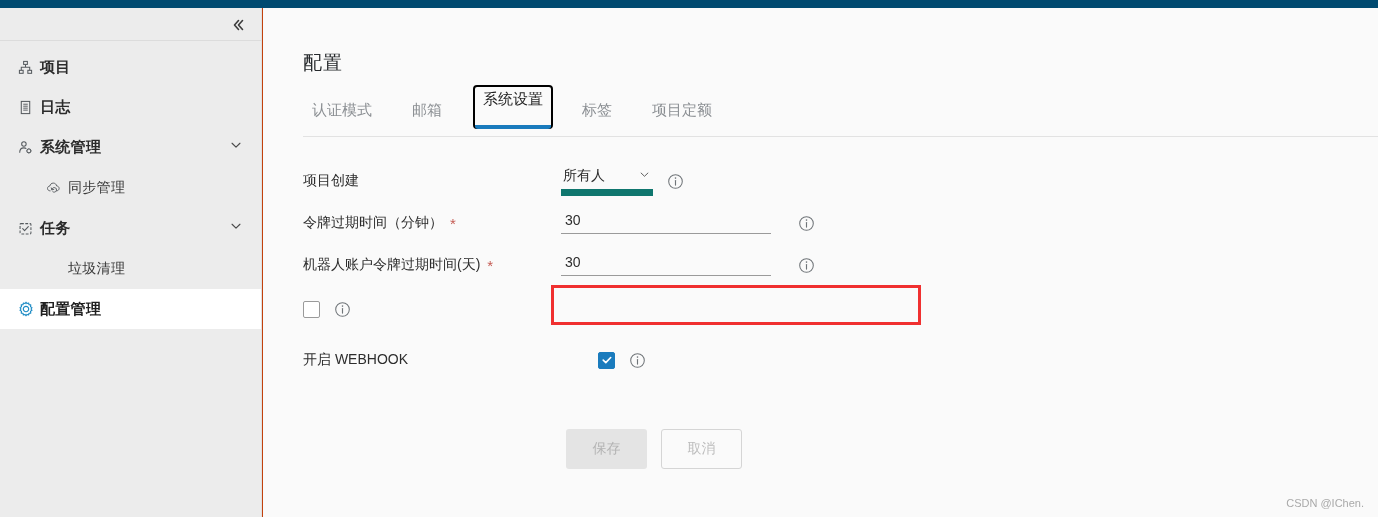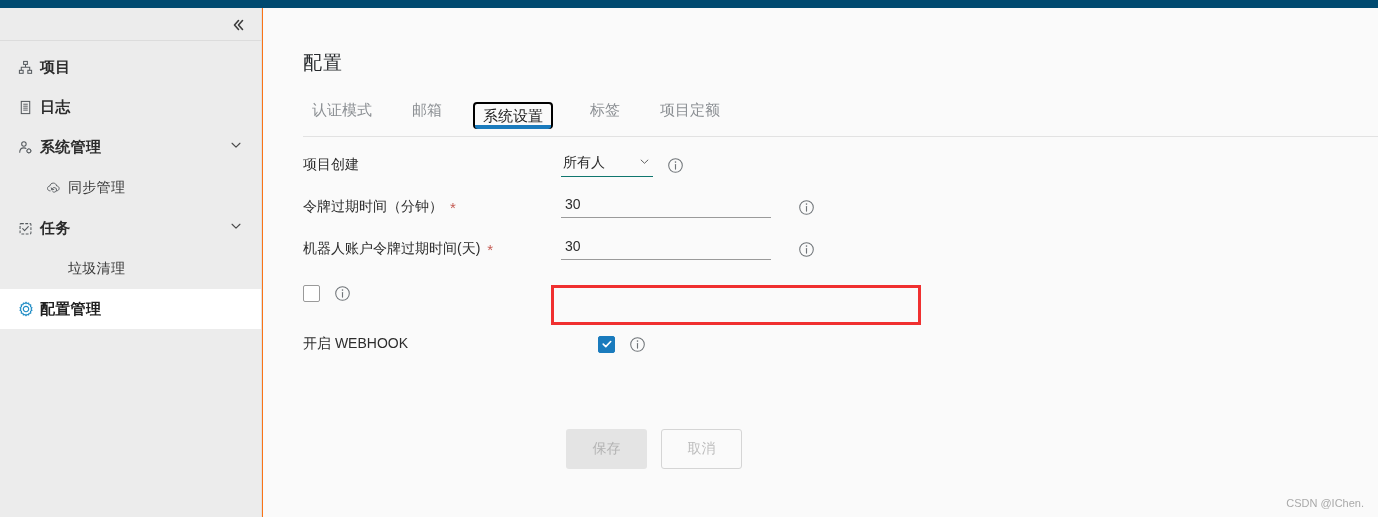--- a/index.html
+++ b/index.html
@@ -6,21 +6,21 @@
   html, body {
     margin: 0; padding: 0;
     width: 1378px; height: 517px;
     overflow: hidden;
     font-family: "Liberation Sans", "DejaVu Sans", sans-serif;
     background: #ffffff;
   }
   #app {
     position: relative;
     width: 1378px; height: 517px;
-    background: #f97316;
+    background: #c2410c;
   }
 
   
   .topbar {
     position: absolute; top: 0; left: 0;
     width: 1378px; height: 8px;
     background: #004a70;
   }
 
   
@@ -100,60 +100,60 @@
     padding: 4px 9px 9px 9px;
     margin-right: 22px;
     cursor: pointer;
     position: relative;
     white-space: nowrap;
   }
   .tab.active {
     color: #1f1f1f;
     border: 2px solid #000000;
     border-radius: 4px;
-    padding: 3px 8px 1px 8px;
-    margin-right: 28px;
+    padding: 3px 8px 18px 8px;
+    margin-right: 20px;
   }
   .tab.active::after {
     content: "";
     position: absolute;
     left: 0px; right: 0px; bottom: -2px;
     height: 4px;
     background: #1a7bbd;
     border-bottom-left-radius: 3px;
     border-bottom-right-radius: 3px;
   }
   .tabs-divider {
     position: absolute; left: 40px; top: 128px;
     width: 1075px; height: 1px;
     background: #e2e2e2;
   }
 
   
-  .form { position: absolute; left: 40px; top: 136px; width: 1000px; }
+  .form { position: absolute; left: 40px; top: 152px; width: 1000px; }
   .row {
     position: relative;
     display: flex; align-items: center;
     height: 42px;
   }
   .row .label {
     width: 258px;
     font-size: 14px;
     color: #2d2d2d;
     display: flex; align-items: center;
     flex: none;
   }
   .req { color: #c45a52; margin-left: 7px; font-size: 15px; line-height: 1; }
 
   .ctrl { position: relative; display: flex; align-items: center; }
 
   .select-field {
     position: relative;
     width: 92px;
-    border-bottom: 1px solid #0f766e;
+    border-bottom: 7px solid #0f766e;
     display: flex; align-items: center; justify-content: space-between;
     padding: 0 2px 4px 2px;
     cursor: pointer;
     font-size: 14px;
     color: #2d2d2d;
   }
   .text-field {
     width: 210px;
     border: none;
     border-bottom: 1px solid #9a9a9a;

